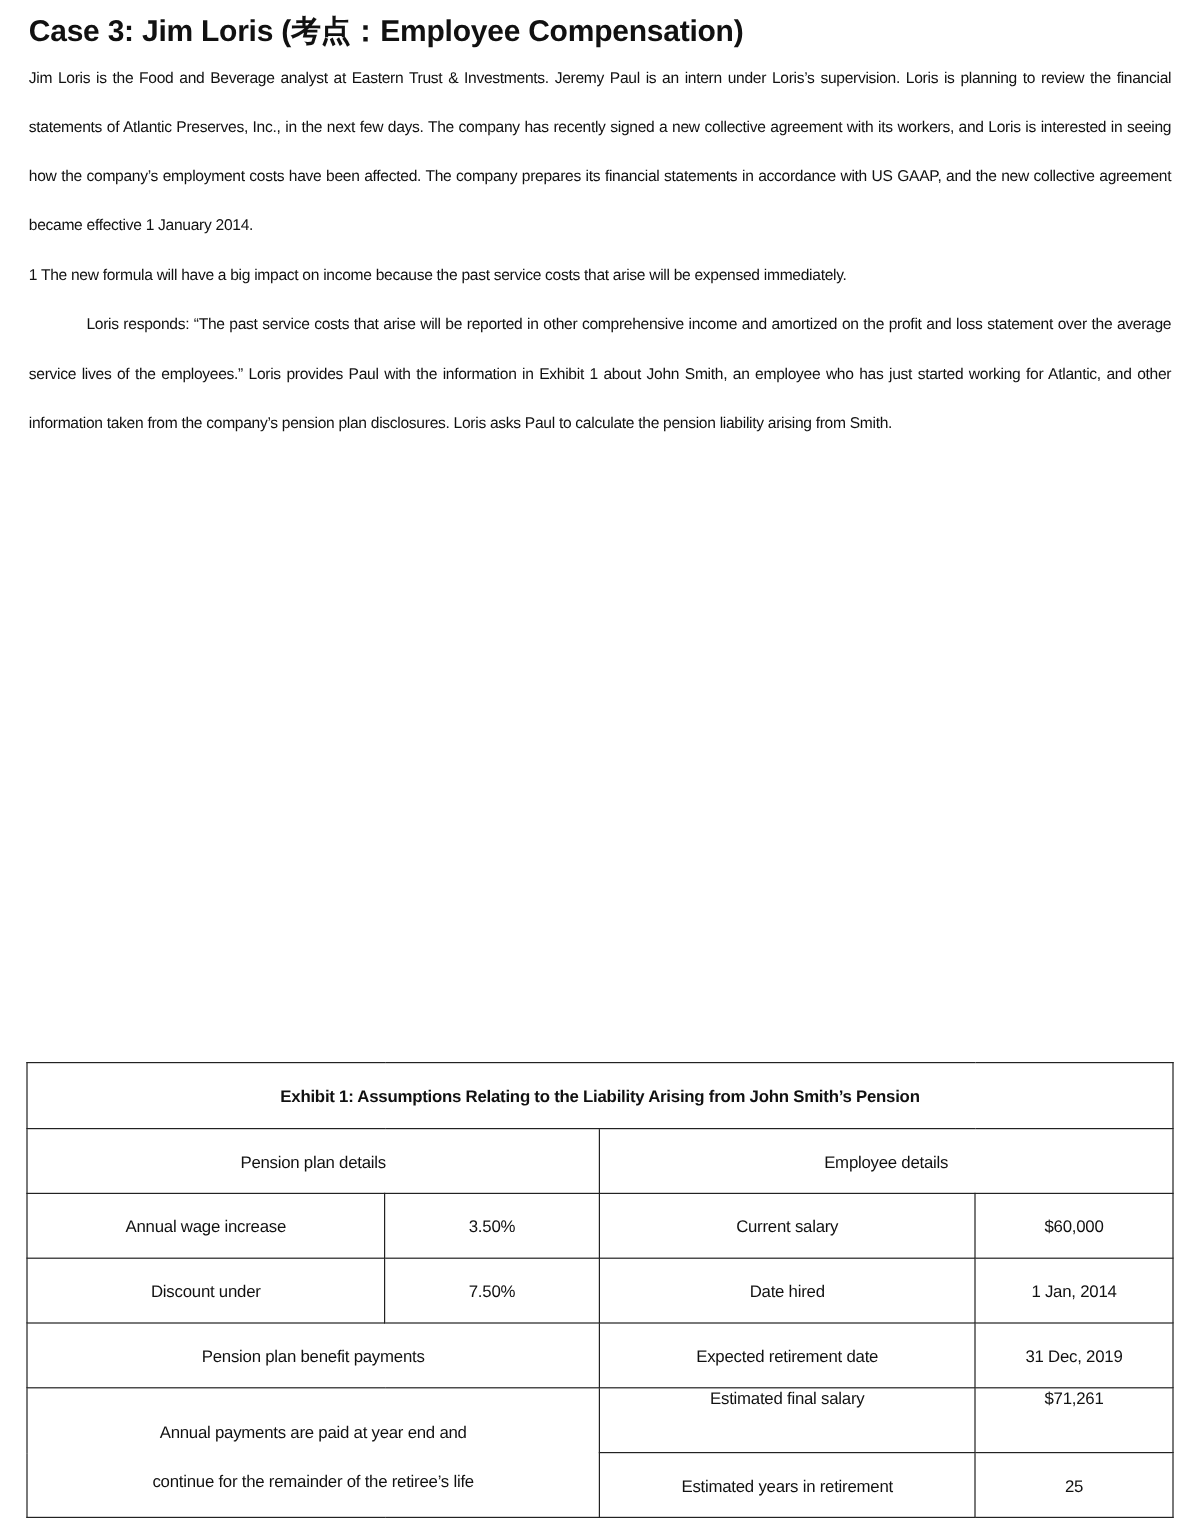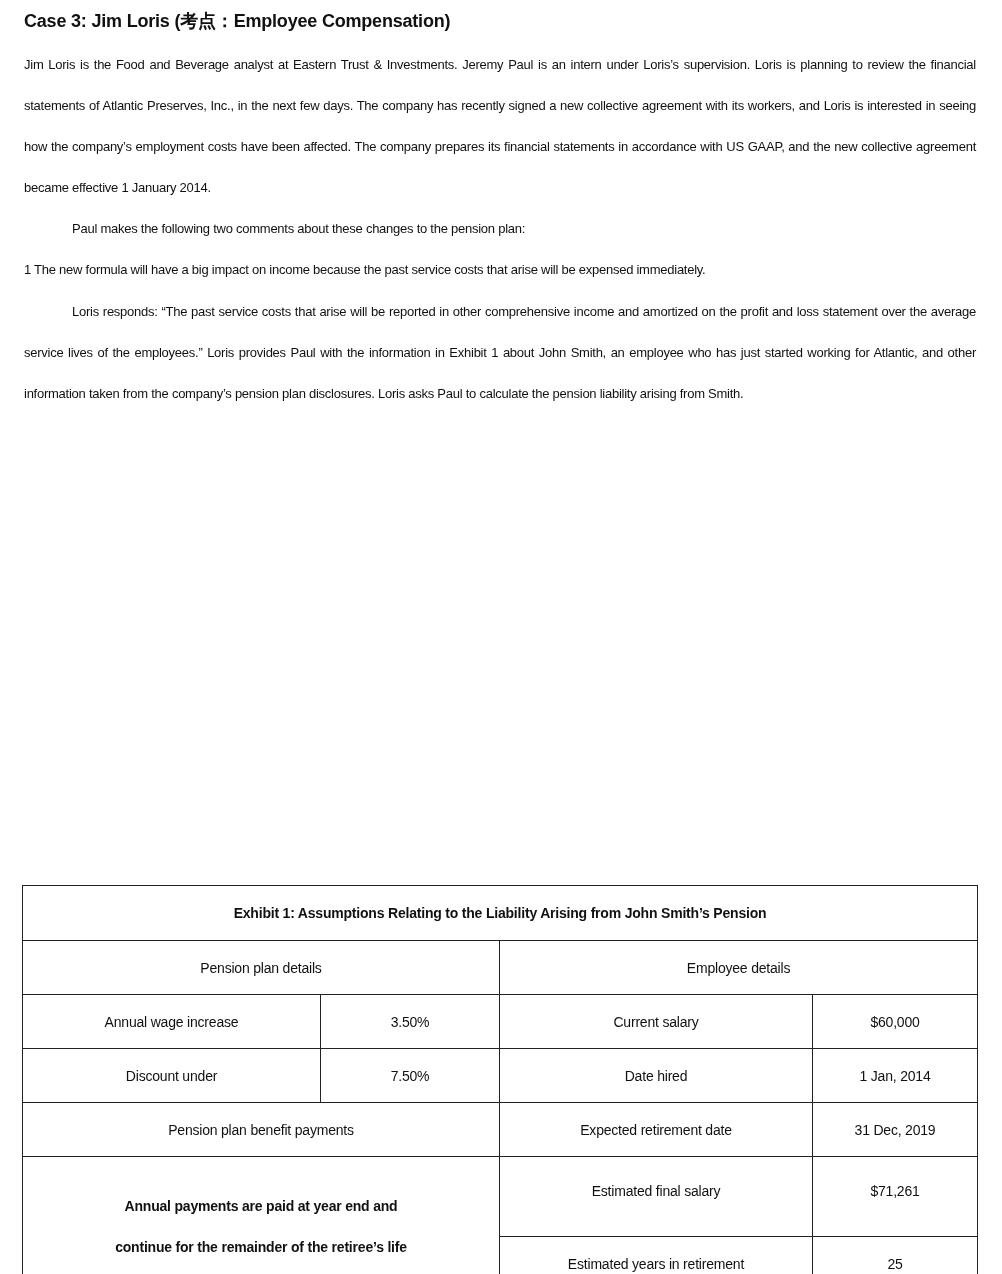--- a/index.html
+++ b/index.html
@@ -18,21 +18,21 @@
   .page {
     position: absolute;
     left: 24px;
     top: 0;
     width: 952px;
   }
   .title {
     position: absolute;
     left: 0;
     top: 9px;
-    font-size: 18px;
+    font-size: 25px;
     font-weight: bold;
     white-space: nowrap;
     letter-spacing: -0.2px;
   }
   .body-text {
     position: absolute;
     left: 0;
     top: 44px;
     width: 952px;
     font-size: 13px;
@@ -64,36 +64,34 @@
     padding: 0 4px;
     height: 53px;
   }
   .exhibit .cap {
     font-weight: bold;
     height: 54px;
   }
   .exhibit .tall {
     line-height: 41px;
     padding-top: 6px;
-    font-weight: bold;
   }
   .exhibit .top-align {
     vertical-align: top;
-    padding-top: 26px;
+    padding-top: 0;
   }
 </style>
 </head>
 <body>
 
 <div class="page">
   <div class="title">Case 3: Jim Loris (考点：Employee Compensation)</div>
 
   <div class="body-text">
     <p class="para">Jim Loris is the Food and Beverage analyst at Eastern Trust &amp; Investments. Jeremy Paul is an intern under Loris’s supervision. Loris is planning to review the financial statements of Atlantic Preserves, Inc., in the next few days. The company has recently signed a new collective agreement with its workers, and Loris is interested in seeing how the company’s employment costs have been affected. The company prepares its financial statements in accordance with US GAAP, and the new collective agreement became effective 1 January 2014.</p>
-    <p class="para indent">Paul makes the following two comments about these changes to the pension plan:</p>
     <p class="para">1 The new formula will have a big impact on income because the past service costs that arise will be expensed immediately.</p>
     <p class="para indent">Loris responds: “The past service costs that arise will be reported in other comprehensive income and amortized on the profit and loss statement over the average service lives of the employees.” Loris provides Paul with the information in Exhibit 1 about John Smith, an employee who has just started working for Atlantic, and other information taken from the company’s pension plan disclosures. Loris asks Paul to calculate the pension liability arising from Smith.</p>
   </div>
 </div>
 
 <table class="exhibit">
   <colgroup>
     <col style="width:298px">
     <col style="width:179px">
     <col style="width:313px">

